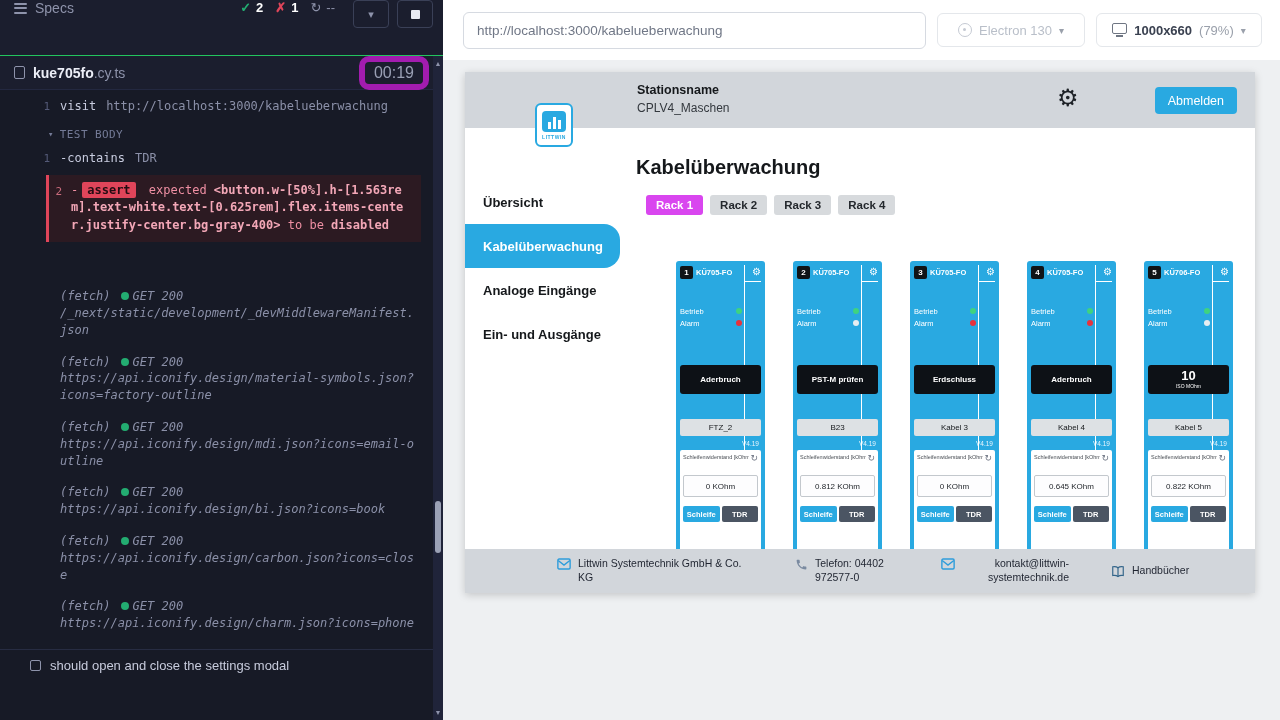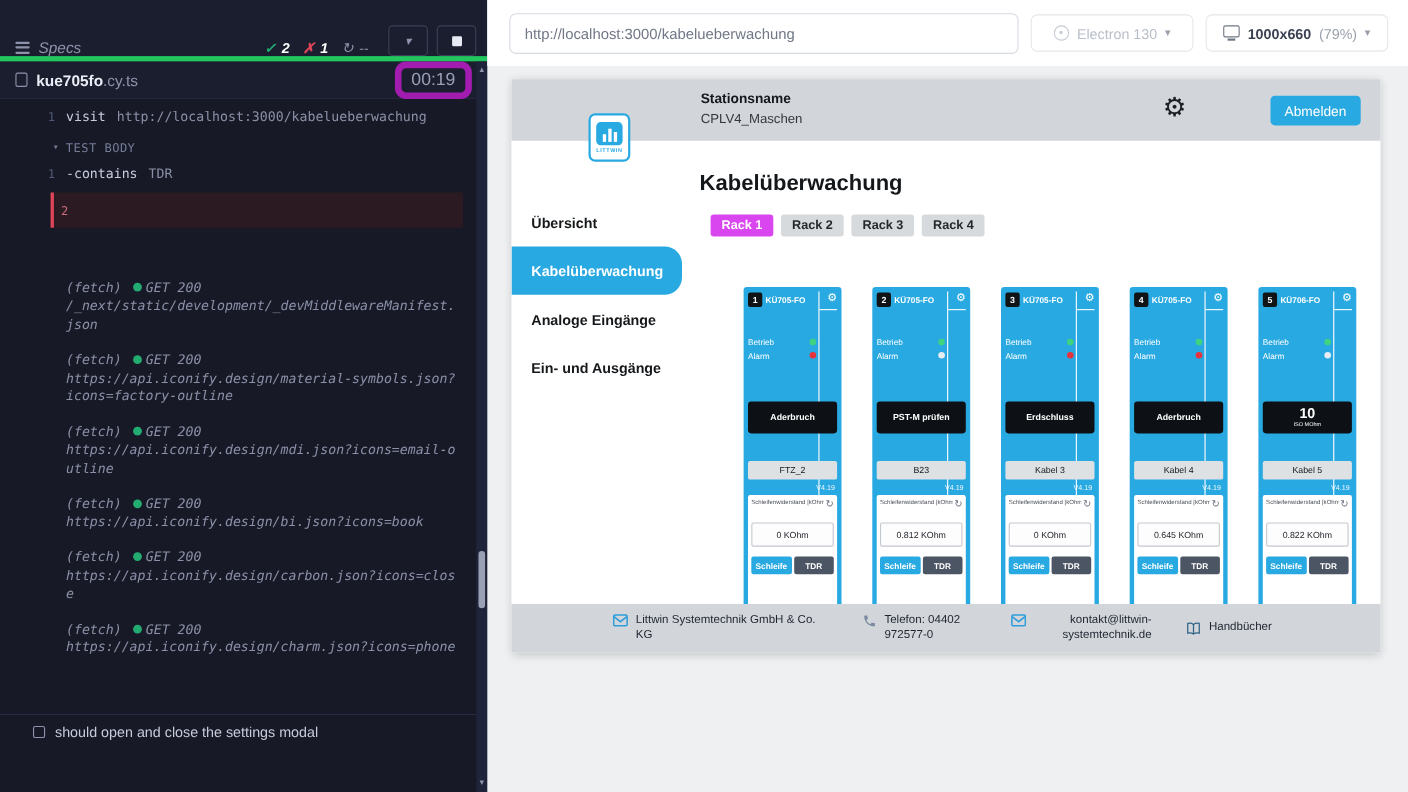--- a/index.html
+++ b/index.html
@@ -1,21 +1,21 @@
 <!DOCTYPE html>
 <html><head>
 <meta charset="utf-8">
 <style>
   * { margin:0; padding:0; box-sizing:border-box; }
   html,body { width:1280px; height:720px; overflow:hidden; font-family:"Liberation Sans",sans-serif; background:#171a26; }
   .screen { position:relative; width:1280px; height:720px; }
 
   
   .runner { position:absolute; left:0; top:0; width:443px; height:720px; background:#171a26; color:#c9cde0; }
-  .runner-header { height:56px; border-bottom:5px solid #22c55e; display:flex; align-items:flex-end; padding:0 10px 0 14px; background:#1b1e2e;font-style:italic; }
+  .runner-header { height:56px; border-bottom:1px solid #22c55e; display:flex; align-items:flex-start; padding:0 10px 0 14px; background:#1b1e2e; }
   .specs-toggle { display:flex; align-items:center; gap:8px; cursor:pointer; }
   .menu-icon { display:inline-flex; flex-direction:column; gap:2.5px; }
   .menu-icon i { width:13px; height:2px; background:#8e93ab; border-radius:1px; }
   .specs-label { color:#8e93ab; font-size:14px; }
   .stats { margin-left:auto; display:flex; align-items:center; gap:12px; margin-right:10px; }
   .stat { display:flex; align-items:center; gap:5px; font-size:13px; color:#fff; font-weight:bold; cursor:pointer; }
   .ico-check { color:#23ac71; font-weight:bold; font-size:13px; }
   .ico-x { color:#e0455a; font-weight:bold; font-size:13px; }
   .ico-ref { color:#8e93ab; font-weight:normal; font-size:13px; }
   .dim { color:#8e93ab; font-weight:normal; }
@@ -118,21 +118,21 @@
   .meas { background:#fff; border-radius:2px; padding:4px 3px; color:#333; position:relative; z-index:2; height:104px; }
   .meas-head { display:flex; align-items:flex-start; }
   .meas-label { font-size:5.5px; color:#4a4f55; white-space:nowrap; overflow:hidden; width:66px; }
   .refresh-icon { margin-left:auto; font-size:9px; color:#6b7280; line-height:1; cursor:pointer; }
   .meas-value { margin-top:12px; height:22px; border:1px solid #c3c8cd; border-radius:2px; display:flex; align-items:center; justify-content:center; font-size:8px; color:#24282d; background:#fdfdfe; }
   .meas-btns { display:flex; gap:2px; margin-top:9px; }
   .meas-btns button { flex:1; height:16px; border:none; border-radius:2px; color:#fff; font-size:7.5px; font-weight:bold; font-family:"Liberation Sans",sans-serif; cursor:pointer; }
   .btn-loop { background:#29a9e1; }
   .btn-tdr { background:#4b5563; }
 
-  .aut-footer { height:44px; background:#d2d6db; flex:none; display:flex; align-items:center; gap:31px; padding-left:92px; }
+  .aut-footer { height:44px; background:#d2d6db; flex:none; display:flex; align-items:center; gap:42px; padding-left:92px; }
   .f-item { display:flex; align-items:flex-start; gap:7px; font-size:10.5px; color:#1f2430; line-height:1.3; }
   .f-item svg { flex:none; margin-top:1px; }
   .f-company { width:196px; } .f-phone { width:104px; } .f-mail { width:128px;text-align:right; }
   .f-link { cursor:pointer; }
 </style>
 </head>
 <body>
 
 <div class="screen">
 
@@ -187,20 +187,27 @@
       </div>
 
       <div class="cmd-line">
         <span class="lnum">1</span>
         <span class="cmd">-contains</span>
         <span class="arg">TDR</span>
       </div>
 
       <div class="assert-block">
         <span class="assert-num">2</span>
+        <div class="assert-body">
+          <span>-</span><span class="assert-badge">assert</span>
+          <span>expected</span>
+          <b>&lt;button.w-[50%].h-[1.563rem].text-white.text-[0.625rem].flex.items-center.justify-center.bg-gray-400&gt;</b>
+          <span>to be</span>
+          <b>disabled</b>
+        </div>
       </div>
 
       <div class="fetch first">
         <span>(fetch)</span><span class="gdot"></span><span>GET 200</span>
         <div class="furl">/_next/static/development/_devMiddlewareManifest.json</div>
       </div>
       <div class="fetch">
         <span>(fetch)</span><span class="gdot"></span><span>GET 200</span>
         <div class="furl">https://api.iconify.design/material-symbols.json?icons=factory-outline</div>
       </div>

